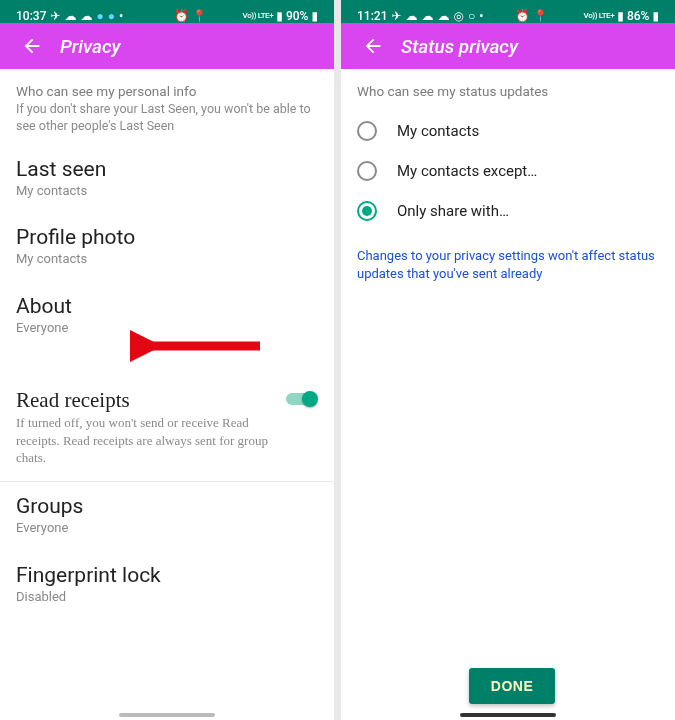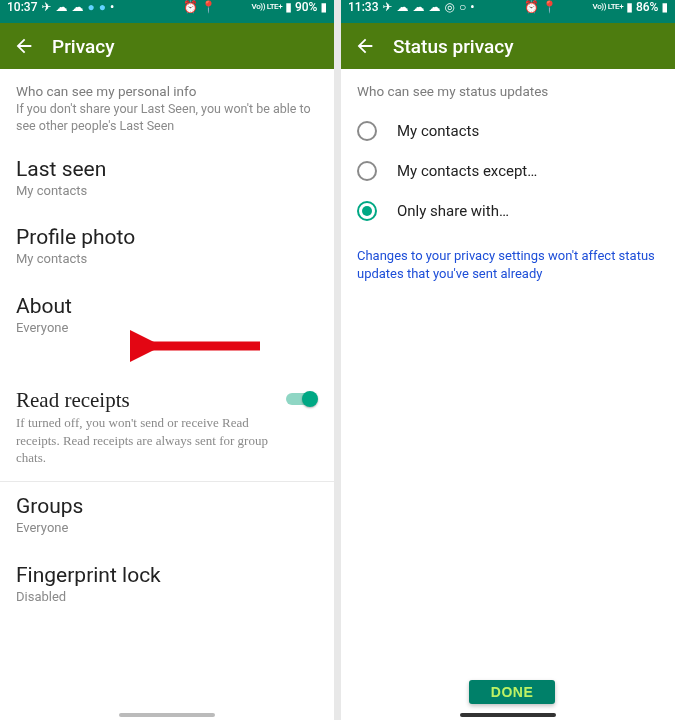--- a/index.html
+++ b/index.html
@@ -20,35 +20,36 @@
     flex-direction: column;
     position: relative;
     overflow: hidden;
   }
   .status-bar {
     height: 23px;
     background: #008069;
     color: #fff;
     display: flex;
     justify-content: space-between;
-    align-items: flex-start;
-    padding: 0 7px;
+    align-items: flex-end;
+    padding: 0 16px;
     font-size: 12px;
     font-weight: 500;
   }
   .status-left { display: flex; align-items: center; gap: 4px; }
   .status-right { display: flex; align-items: center; gap: 3px; }
   .status-right .ico { display: inline-flex; }
   .app-bar {
     height: 46px;
-    background: #4d7c0f;
+    background: #d946ef;
     color: #fff;
     display: flex;
     align-items: center;
-    padding: 0 8px;
+    padding: 0 16px;
+    font-style: italic;
   }
   .back-btn {
     width: 32px; height: 32px;
     display: flex; align-items: center; justify-content: center;
   }
   .app-title {
     font-size: 19px;
     font-weight: 500;
     margin-left: 12px;
   }
@@ -132,23 +133,23 @@
     padding: 10px 16px 0 16px;
     line-height: 1.4;
   }
   .done-wrap {
     position: absolute;
     bottom: 16px; left: 0; right: 0;
     display: flex; justify-content: center;
   }
   .done-btn {
     background: #008069;
-    color: #bef264;
+    color: #fef9c3;
     border: none;
-    padding: 4px 22px;
+    padding: 10px 22px;
     font-size: 14px;
     font-weight: 600;
     letter-spacing: 0.5px;
     border-radius: 3px;
     box-shadow: 0 2px 4px rgba(0,0,0,.25);
     margin-left: 8px;
   }
   .nav-pill {
     position: absolute;
     bottom: 3px; left: 50%;
@@ -249,21 +250,21 @@
     </defs>
     <line x1="130" y1="18" x2="14" y2="18" stroke="#e30613" stroke-width="9" marker-end="url(#ah)"></line>
   </svg>
 
   <div class="nav-pill"></div>
 </div>
 
 <div class="phone">
   <div class="status-bar">
     <div class="status-left">
-      <span>11:33</span>
+      <span>11:21</span>
       <span class="ico">✈</span>
       <span class="ico">☁</span>
       <span class="ico">☁</span>
       <span class="ico">☁</span>
       <span class="ico">◎</span>
       <span class="ico">○</span>
       <span class="ico">•</span>
     </div>
     <div class="status-right">
       <span class="ico">⏰</span>

